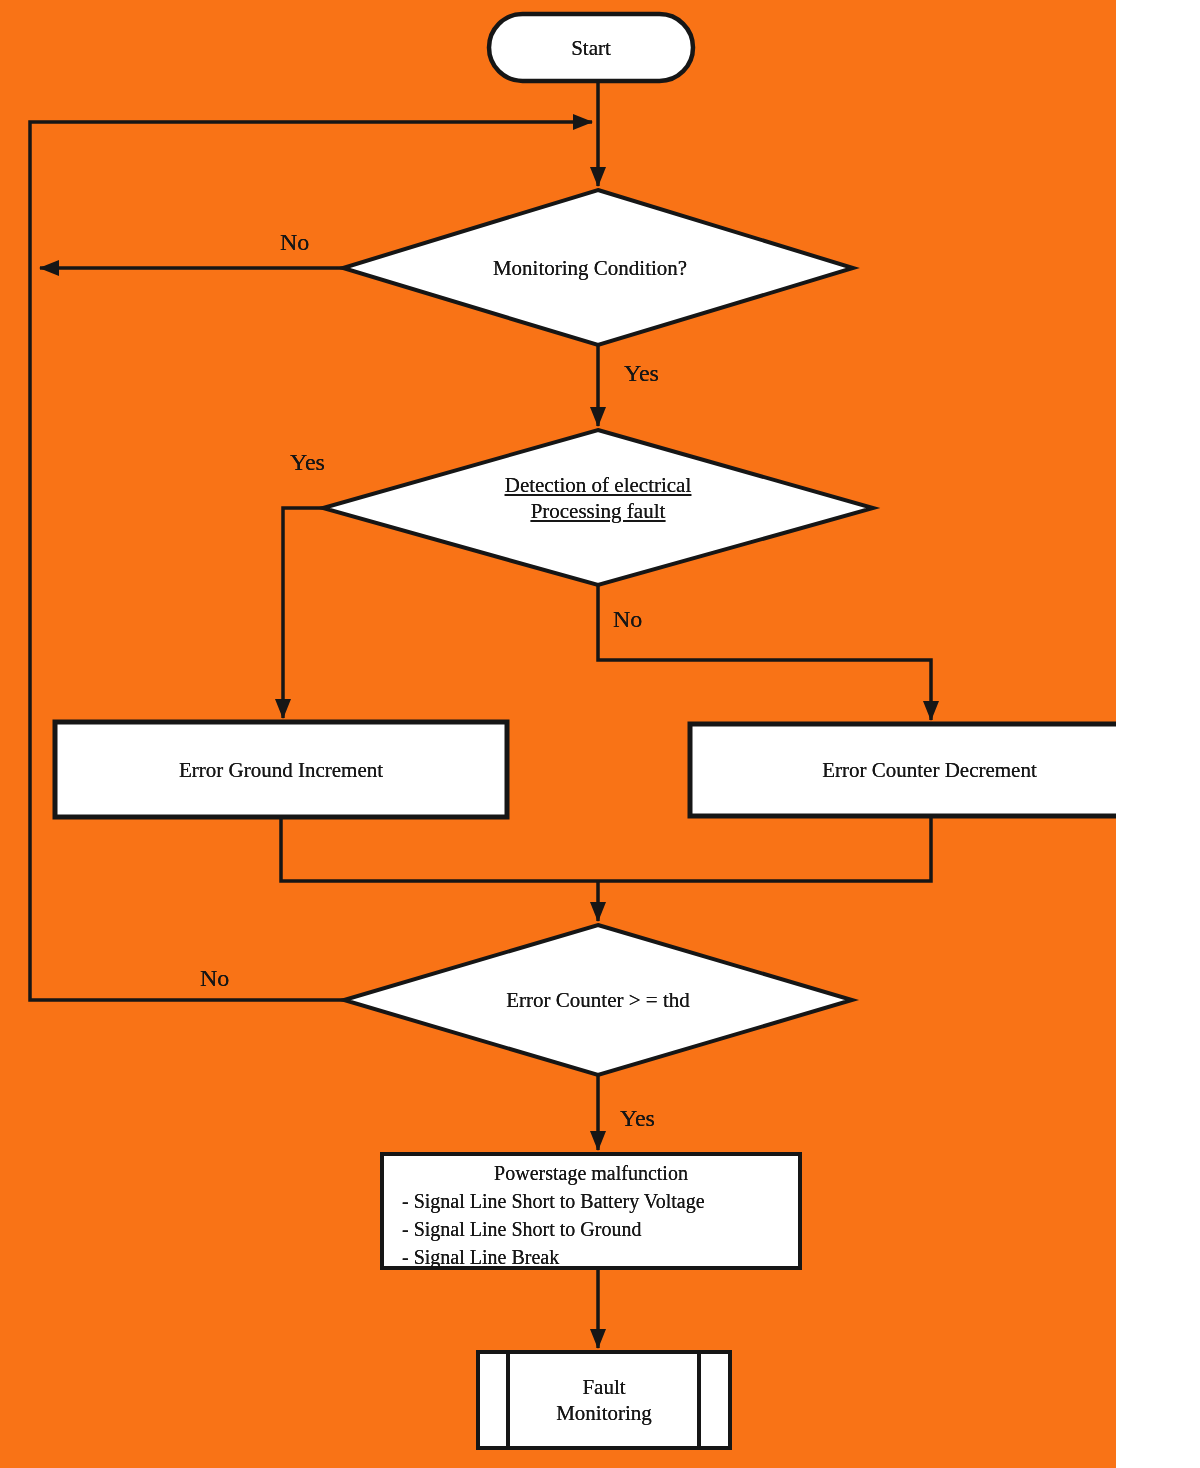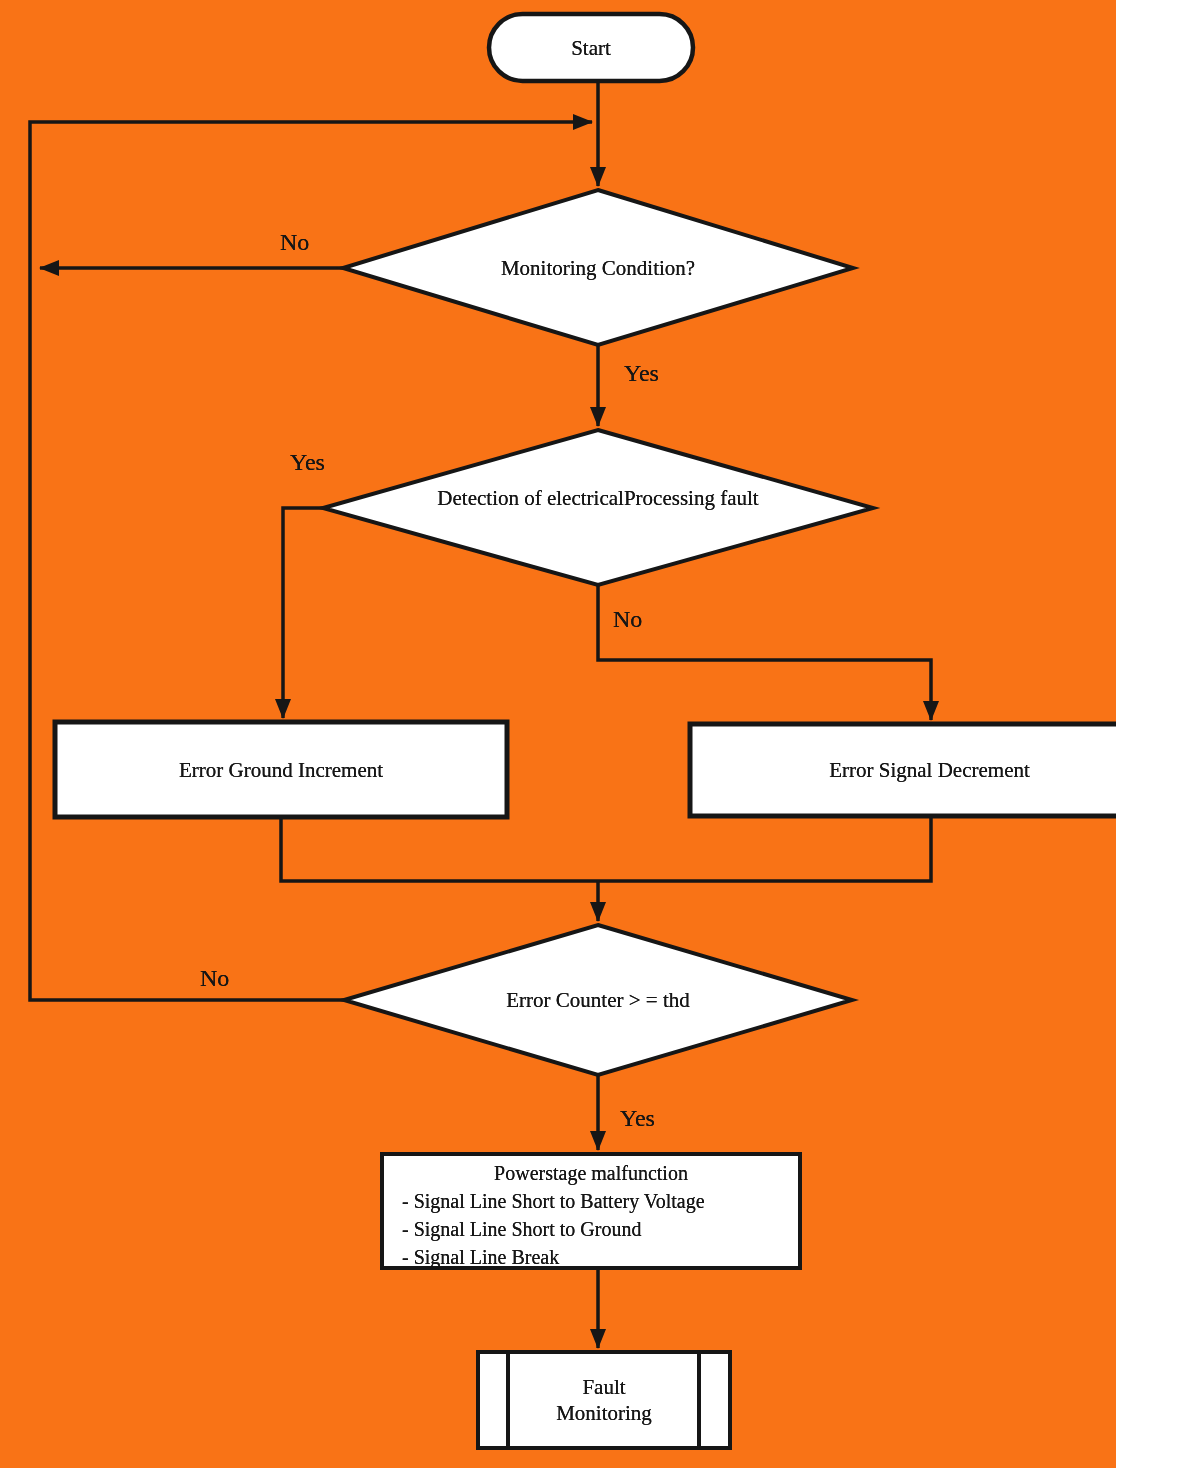--- a/index.html
+++ b/index.html
@@ -70,30 +70,30 @@
     <rect x="690" y="724" width="479" height="92" fill="#ffffff" stroke="#161616" stroke-width="5"></rect>
     <polygon points="598,925 852,1000 598,1075 344,1000" fill="#ffffff" stroke="#161616" stroke-width="4"></polygon>
     <rect x="382" y="1154" width="418" height="114" fill="#ffffff" stroke="#161616" stroke-width="4"></rect>
     <rect x="478" y="1352" width="252" height="96" fill="#ffffff" stroke="#161616" stroke-width="4"></rect>
     <line x1="508" y1="1352" x2="508" y2="1448" stroke="#161616" stroke-width="4"></line>
     <line x1="699" y1="1352" x2="699" y2="1448" stroke="#161616" stroke-width="4"></line>
   </svg>
 
   <div class="lbl node-lbl" style="left:489px; top:14px; width:204px; height:67px;">Start</div>
 
-  <div class="lbl node-lbl" style="left:398px; top:255px; width:400px; height:26px;">Monitoring Condition?</div>
+  <div class="lbl node-lbl" style="left:390px; top:255px; width:400px; height:26px;">Monitoring Condition?</div>
 
-  <div class="lbl node-lbl" style="left:398px; top:472px; width:400px; height:52px; flex-direction:row;">
+  <div class="lbl node-lbl" style="left:398px; top:472px; width:400px; height:52px; flex-direction:column;text-decoration:underline;">
     <span>Detection of electrical</span>
     <span>Processing fault</span>
   </div>
 
   <div class="lbl node-lbl" style="left:55px; top:722px; width:452px; height:95px;">Error Ground Increment</div>
 
-  <div class="lbl node-lbl" style="left:690px; top:724px; width:479px; height:92px;">Error Signal Decrement</div>
+  <div class="lbl node-lbl" style="left:690px; top:724px; width:479px; height:92px;">Error Counter Decrement</div>
 
   <div class="lbl node-lbl" style="left:398px; top:987px; width:400px; height:26px;">Error Counter &gt; = thd</div>
 
   <div class="lbl malf" style="left:392px; top:1159px; width:398px;">
     <span class="malf-title">Powerstage malfunction</span>
     <span class="malf-item">- Signal Line Short to Battery Voltage</span>
     <span class="malf-item">- Signal Line Short to Ground</span>
     <span class="malf-item">- Signal Line Break</span>
   </div>
 

